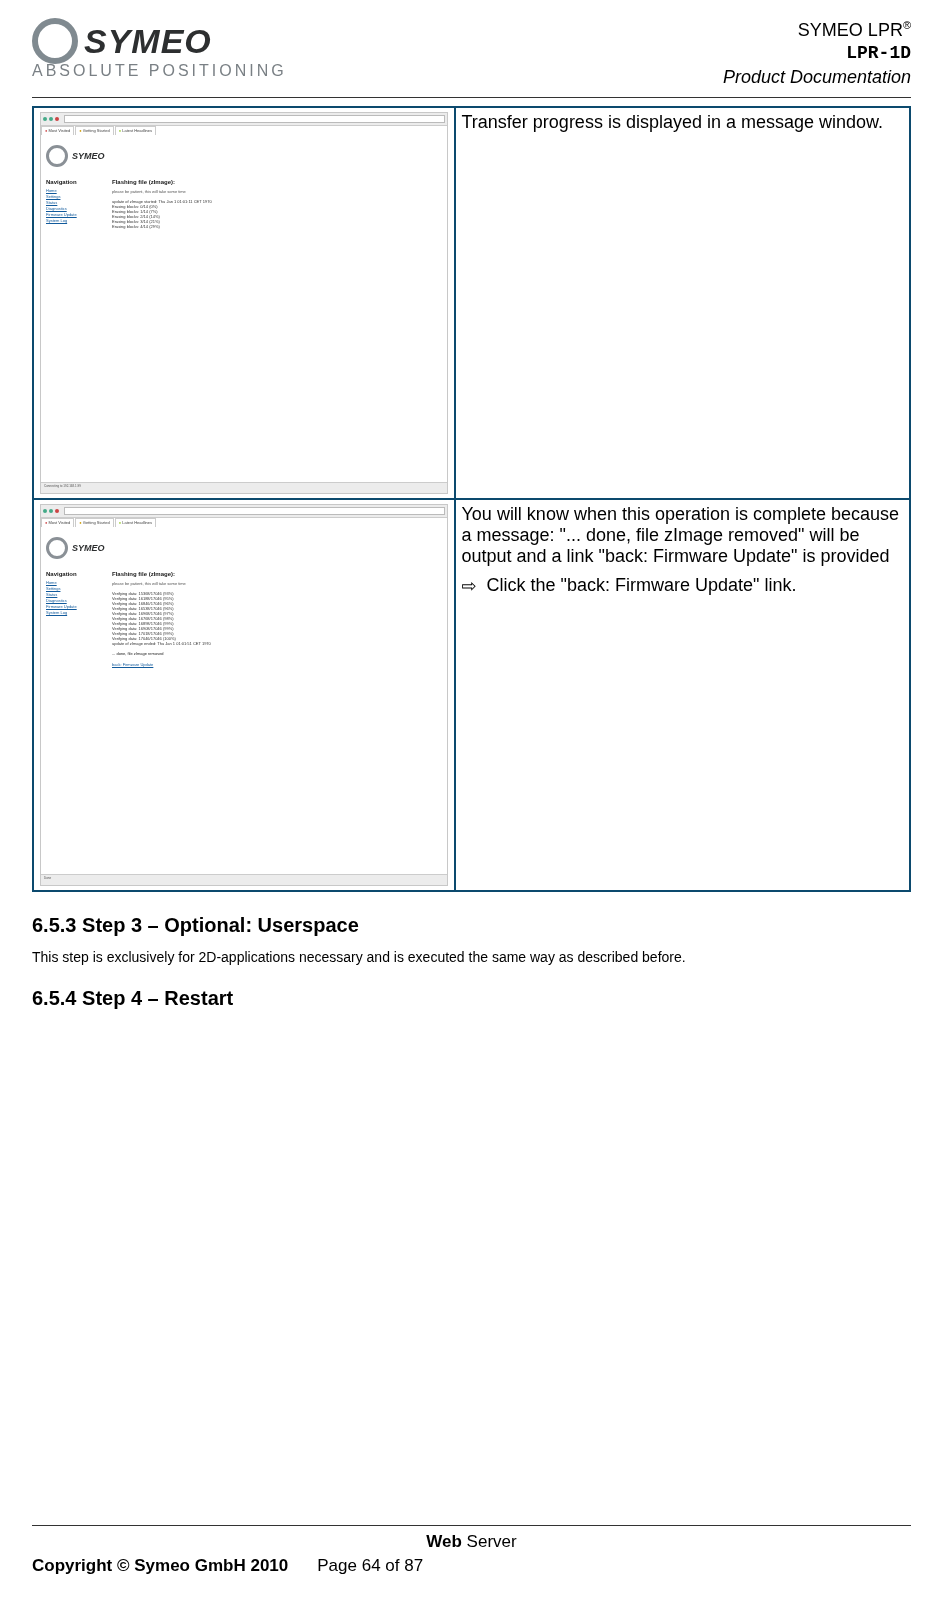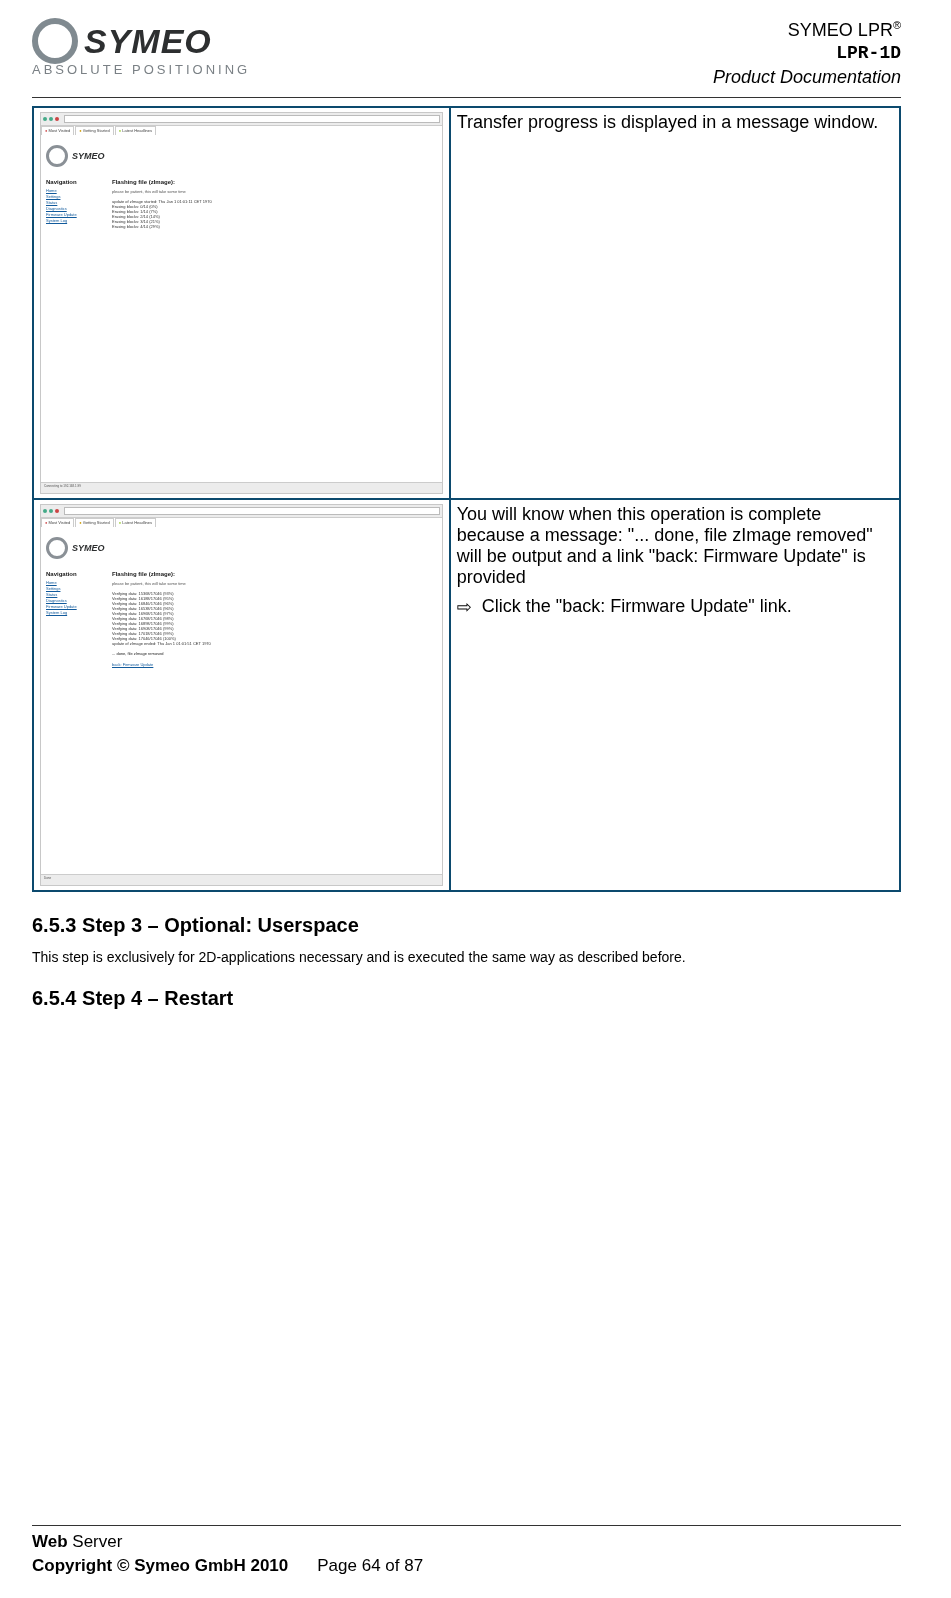--- a/index.html
+++ b/index.html
@@ -6,21 +6,21 @@
     font-family: Arial, Helvetica, sans-serif;
     margin: 0;
     padding: 0;
     background: #fff;
     color: #000;
   }
   .page {
     width: 951px;
     min-height: 1598px;
     margin: 0 auto;
-    padding: 18px 50px 22px 32px;
+    padding: 18px 40px 22px 32px;
     box-sizing: border-box;
     position: relative;
     display: flex;
     flex-direction: column;
   }
   .header {
     display: flex;
     justify-content: space-between;
     align-items: flex-start;
     border-bottom: 1px solid #333;
@@ -35,21 +35,21 @@
   .logo-circle {
     width: 46px; height: 46px; border-radius: 50%;
     border: 6px solid #808a90;
     box-sizing: border-box;
   }
   .logo-word {
     font-size: 34px; font-weight: 700; font-style: italic;
     color: #2d2f30; letter-spacing: 1px;
   }
   .logo-sub {
-    font-size: 13px; letter-spacing: 3px; color: #7a8085; margin-top:-2px;
+    font-size: 16px; letter-spacing: 3px; color: #7a8085; margin-top:-2px;
   }
   .header-text { text-align: right; font-size: 18px; line-height: 1.3; }
   .header-text .l1 { font-weight: 400; }
   .header-text .l1 sup { font-size: 11px; }
   .header-text .l2 { font-weight: 700; font-family: Liberation Mono, monospace; }
   .header-text .l3 { font-style: italic; text-align: center; }
 
   .content { flex: 1; padding-top: 8px; }
 
   table.steps {
@@ -108,21 +108,21 @@
 
   .section-h { font-size: 20px; font-weight:700; margin: 22px 0 12px 0; }
   .body-p { font-size: 14px; margin: 12px 0 10px 0; }
 
   .footer-block {
     border-top: 1px solid #333;
     margin-top: auto;
     padding-top: 6px;
     font-size: 17px;
   }
-  .footer-block .center { text-align:left; margin-bottom:4px; }
+  .footer-block .center { text-align:center; margin-bottom:4px; }
   .footer-block .bottom-row{ display:flex; justify-content:flex-start;gap:29px; }
 </style>
 </head>
 <body>
 
 <div class="page">
   <div class="header">
     <div class="logo-block">
       <div class="logo-row">
         <div class="logo-circle"></div>

